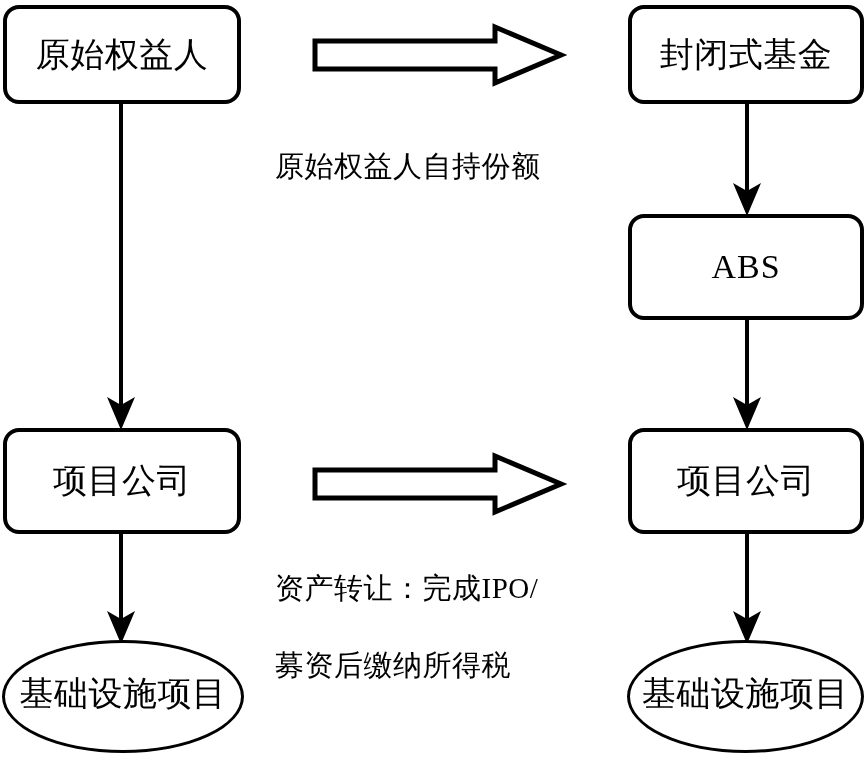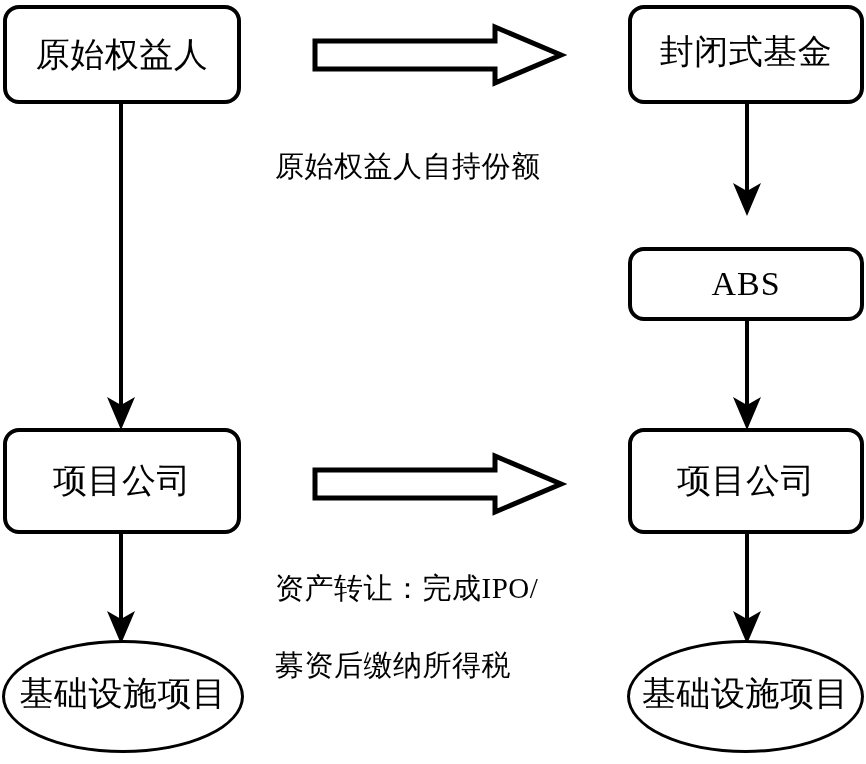--- a/index.html
+++ b/index.html
@@ -107,32 +107,32 @@
     <svg width="250" height="60" viewBox="0 0 250 60" aria-hidden="true">
       <polygon points="2,16 182,16 182,2 248,30 182,58 182,44 2,44" fill="#ffffff" stroke="#000000" stroke-width="5" stroke-linejoin="miter"></polygon>
     </svg>
   </div>
 
   <div class="caption" style="left:275px; top:530px; width:330px;">
     <div>资产转让：完成IPO/</div>
     <div>募资后缴纳所得税</div>
   </div>
 
-  <div class="node rounded" style="left:628px; top:5px; width:236px; height:99px;font-family:Liberation Mono, monospace;">
+  <div class="node rounded" style="left:628px; top:5px; width:236px; height:99px;">
     <span class="node-label">封闭式基金</span>
   </div>
 
   <div class="vconn" style="left:727px; top:102px; width:40px; height:114px;">
     <svg width="40" height="114" viewBox="0 0 40 114" aria-hidden="true">
       <line x1="20" y1="0" x2="20" y2="96" stroke="#000000" stroke-width="4"></line>
       <polygon points="20,114 6,81 20,89 34,81" fill="#000000"></polygon>
     </svg>
   </div>
 
-  <div class="node rounded" style="left:628px; top:214px; width:236px; height:74px;margin-top:33px;">
+  <div class="node rounded" style="left:628px; top:214px; width:236px; height:106px;">
     <span class="node-label latin">ABS</span>
   </div>
 
   <div class="vconn" style="left:727px; top:318px; width:40px; height:112px;">
     <svg width="40" height="112" viewBox="0 0 40 112" aria-hidden="true">
       <line x1="20" y1="0" x2="20" y2="94" stroke="#000000" stroke-width="4"></line>
       <polygon points="20,112 6,79 20,87 34,79" fill="#000000"></polygon>
     </svg>
   </div>
 

